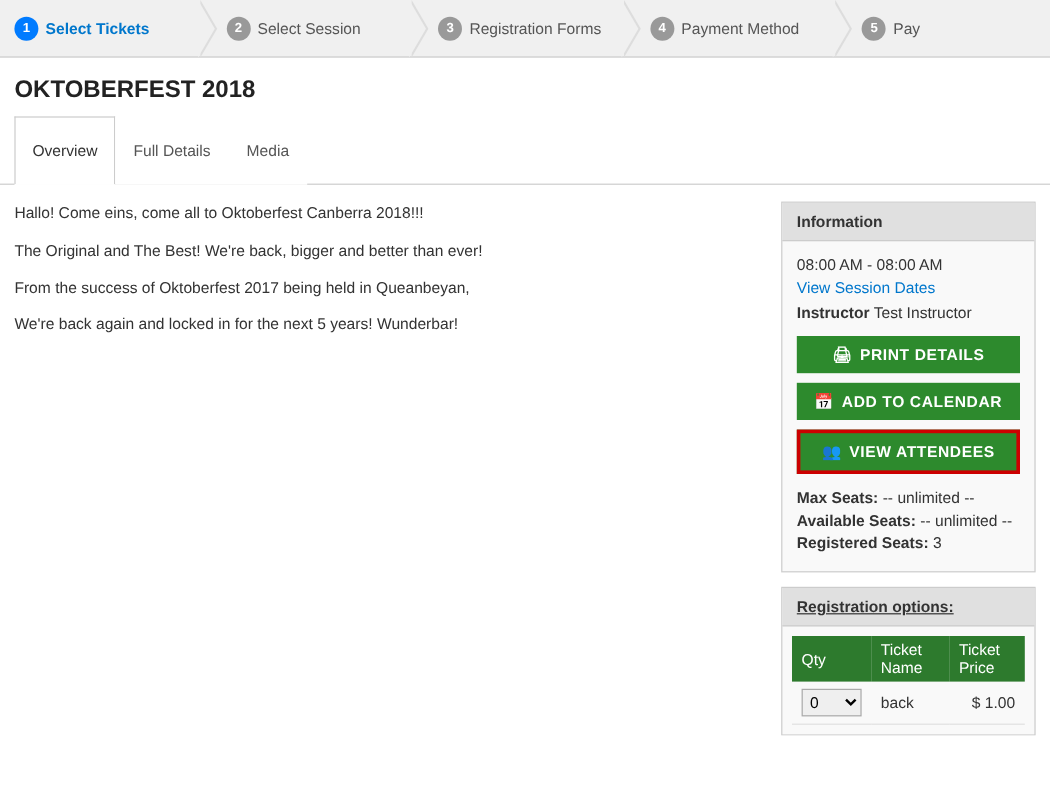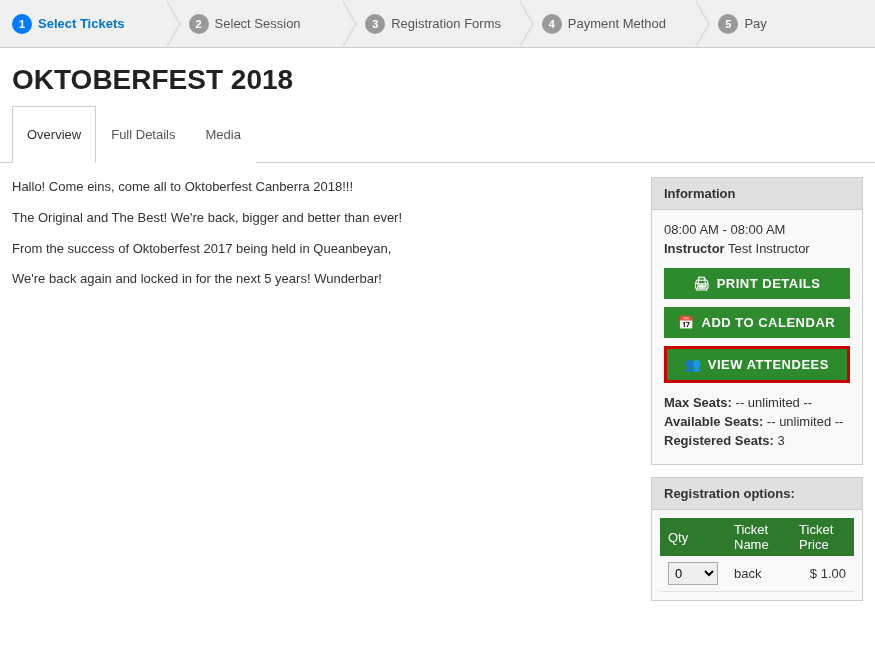--- a/index.html
+++ b/index.html
@@ -63,21 +63,21 @@
       height: 0;
       border-top: 24px solid transparent;
       border-bottom: 24px solid transparent;
       border-left: 14px solid #f0f0f0;
       z-index: 3;
     }
     .wizard-step:last-child::after, .wizard-step:last-child::before { display: none; }
 
     
     .page-title {
-      font-size: 28px;
+      font-size: 20px;
       font-weight: bold;
       padding: 16px 12px 10px 12px;
       color: #222;
     }
 
     
     .tabs {
       display: flex;
       border-bottom: 1px solid #ccc;
       padding: 0 12px;
@@ -208,20 +208,21 @@
       border: 1px solid #ccc;
       background: #f9f9f9;
       margin-top: 12px;
     }
     .reg-options-header {
       background: #e0e0e0;
       padding: 8px 12px;
       font-weight: bold;
       font-size: 13px;
       border-bottom: 1px solid #ccc;
+      text-decoration: underline;
     }
     .reg-options-body {
       padding: 8px;
     }
     .ticket-table {
       width: 100%;
       border-collapse: collapse;
       font-size: 13px;
     }
     .ticket-table th {
@@ -288,20 +289,21 @@
     <p>From the success of Oktoberfest 2017 being held in Queanbeyan,</p>
     <p>We're back again and locked in for the next 5 years! Wunderbar!</p>
   </div>
 
   <div class="right-panel">
 
     <div class="info-box">
       <div class="info-box-header">Information</div>
       <div class="info-box-body">
         <div class="event-time">08:00 AM - 08:00 AM</div>
+        <a class="view-session-link" href="#">View Session Dates</a>
         <div class="instructor-line">
           <strong>Instructor</strong>
           <span> </span><span>Test Instructor</span>
         </div>
         <button class="btn-green">
           <span>🖨</span>
           <span>PRINT DETAILS</span>
         </button>
         <button class="btn-green">
           <span>📅</span>

